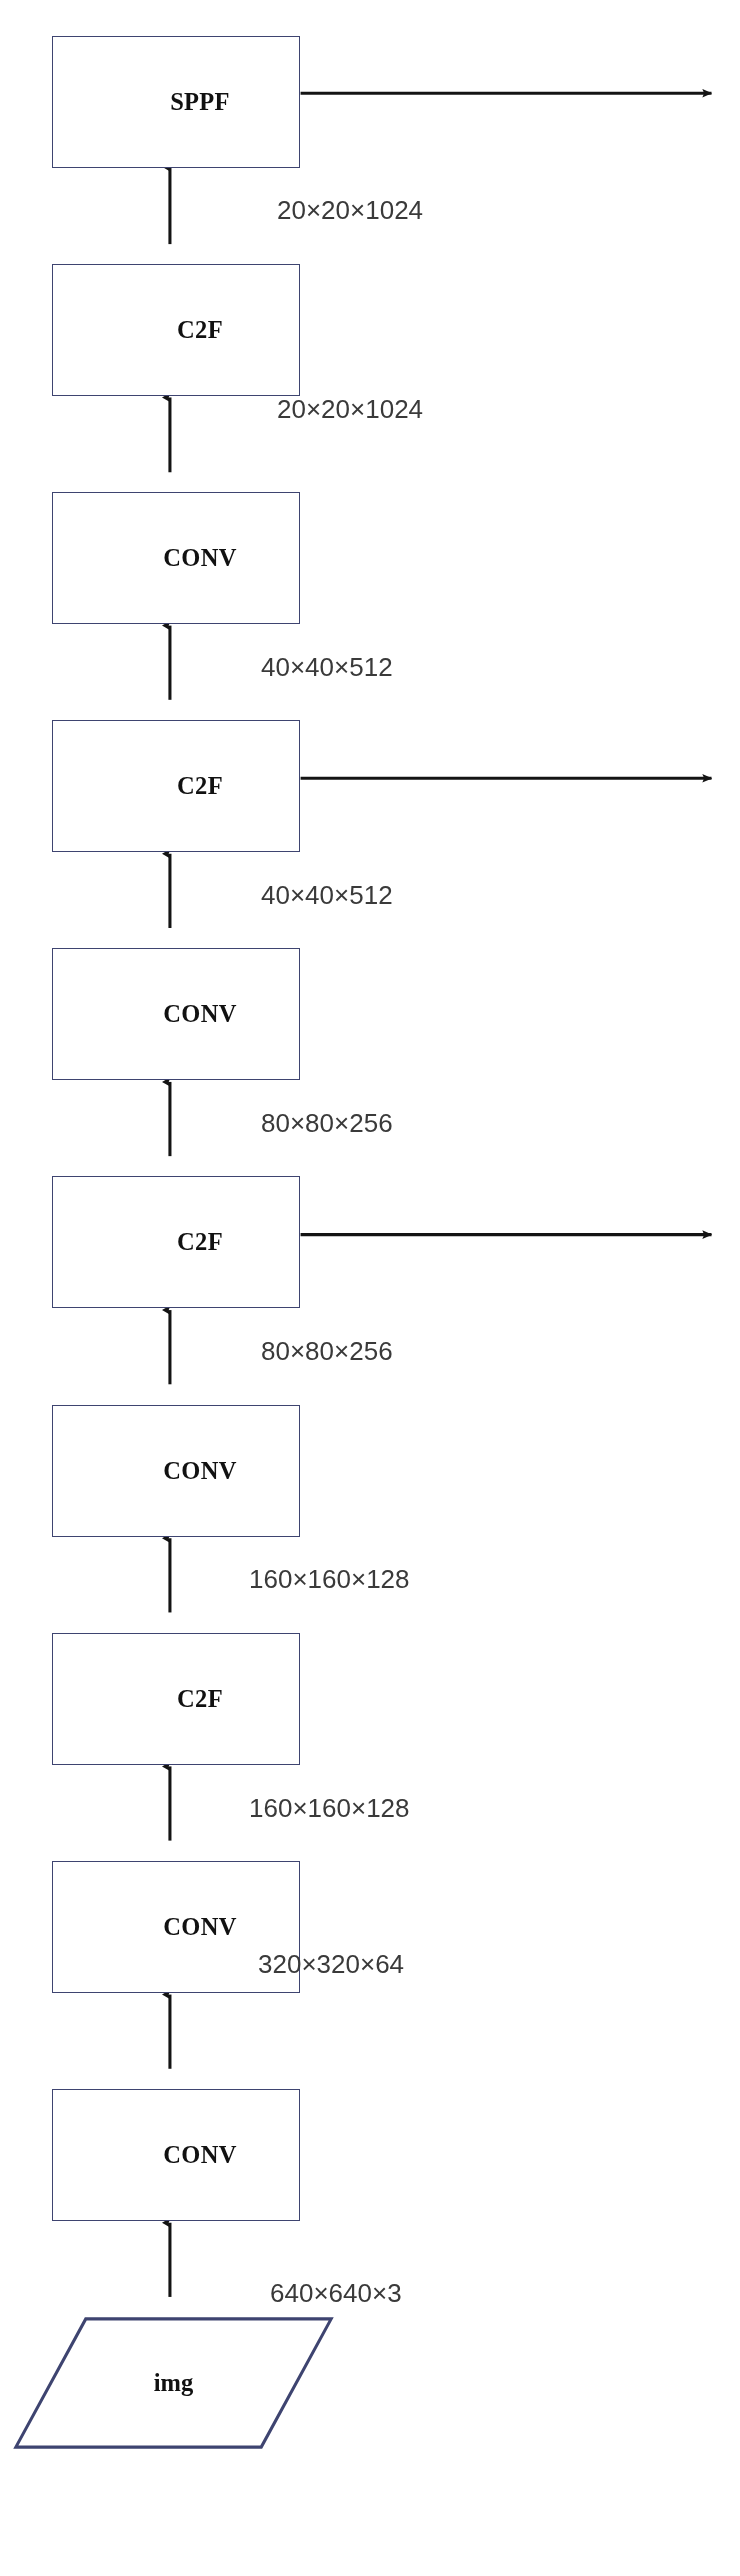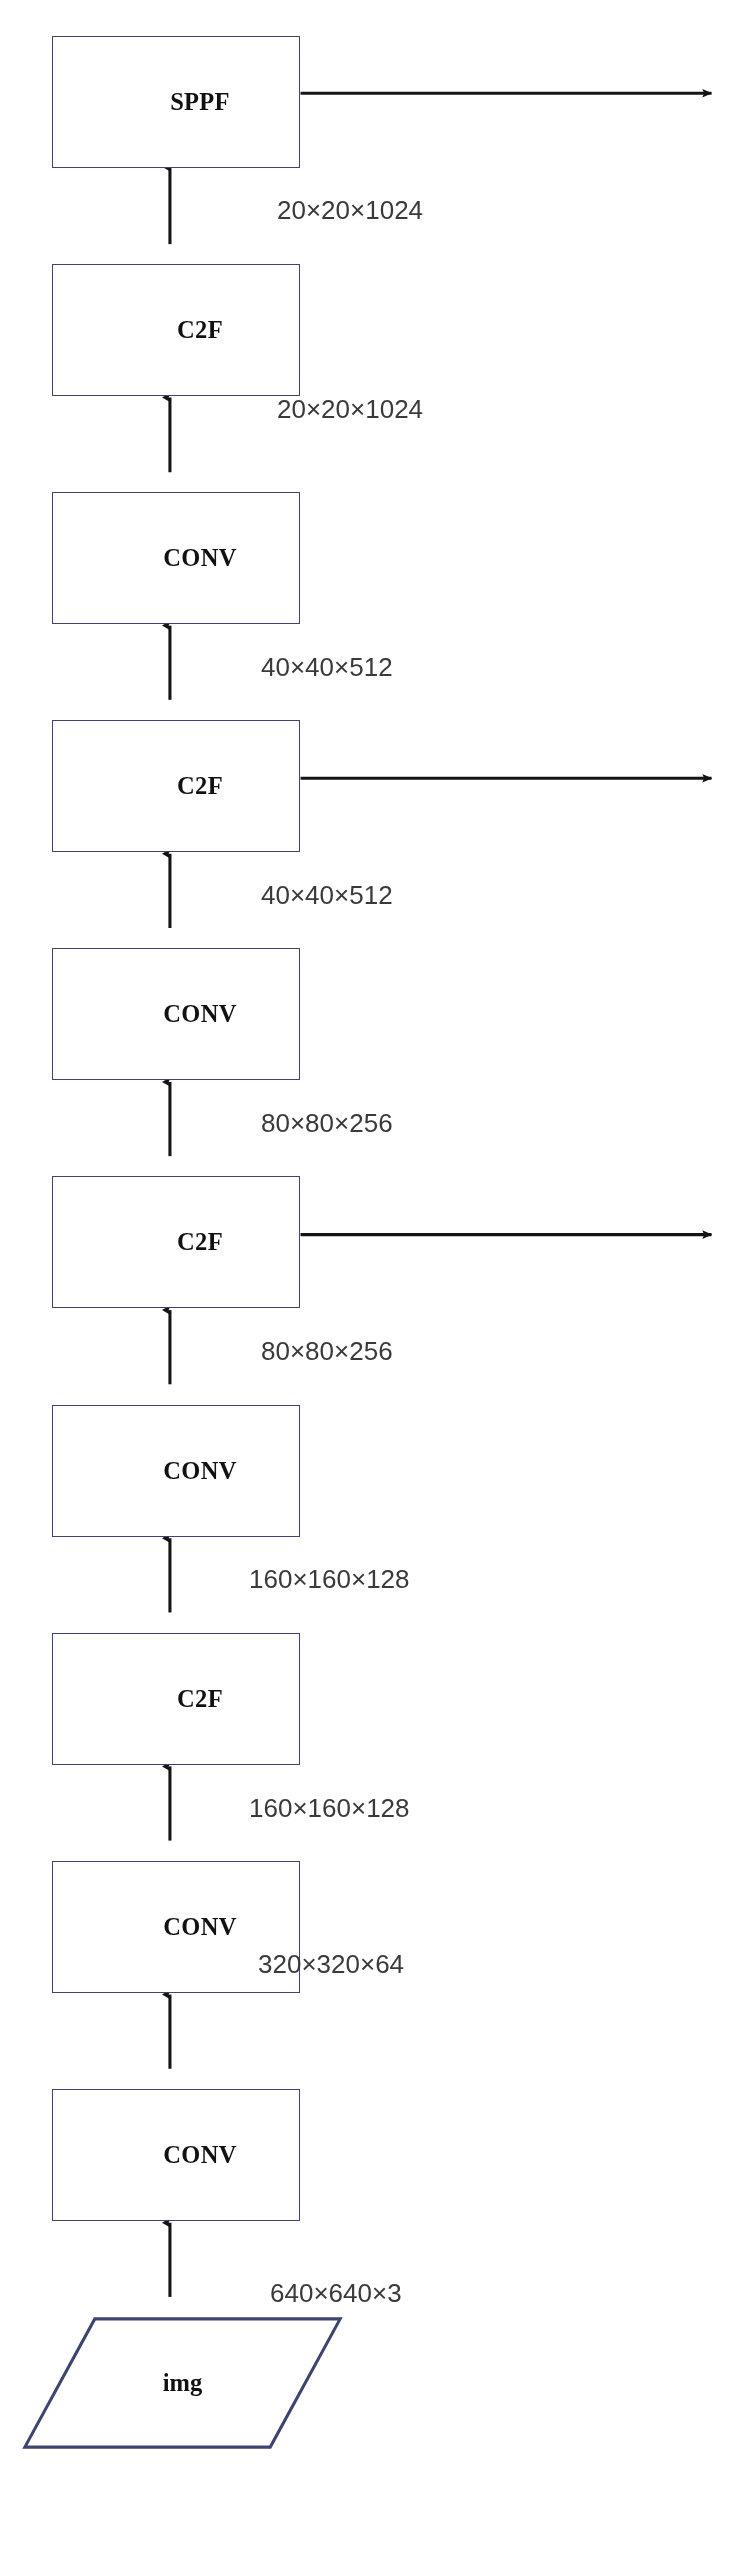--- a/index.html
+++ b/index.html
@@ -159,21 +159,21 @@
   </div>
 
   <div class="node" style="left:52px; top:1861px; width:248px; height:132px;">
     <span class="node-label">CONV</span>
   </div>
 
   <div class="node" style="left:52px; top:2089px; width:248px; height:132px;">
     <span class="node-label">CONV</span>
   </div>
 
-  <div class="para-wrap" style="left:23px; top:2317px; width:319px; height:132px;">
+  <div class="para-wrap" style="left:14px; top:2317px; width:319px; height:132px;">
     <svg class="para-svg" width="319" height="132" viewBox="0 0 520 215" xmlns="http://www.w3.org/2000/svg">
       <polygon points="117,3 517,3 403,212 3,212" fill="#ffffff" stroke="#3e4470" stroke-width="5"></polygon>
     </svg>
     <div class="para-label">img</div>
   </div>
 
   <div class="dim" style="left:277px; top:197px;">20×20×1024</div>
 
   <div class="dim" style="left:277px; top:396px;">20×20×1024</div>
 

